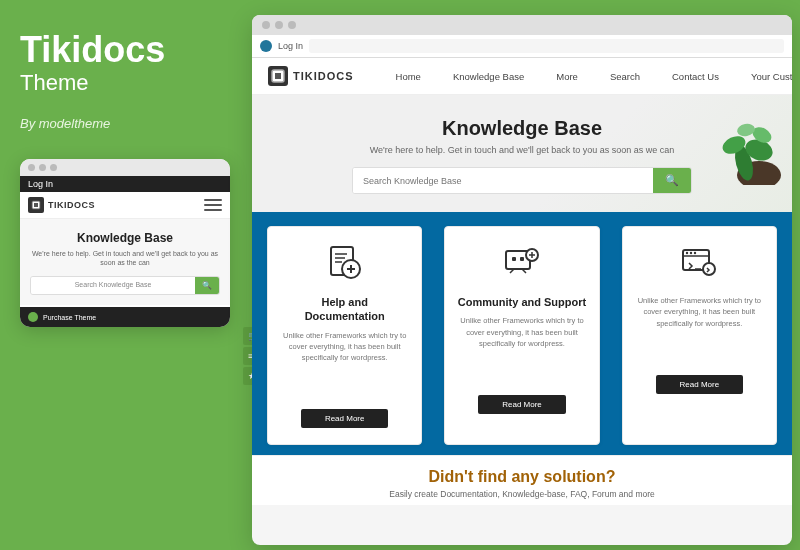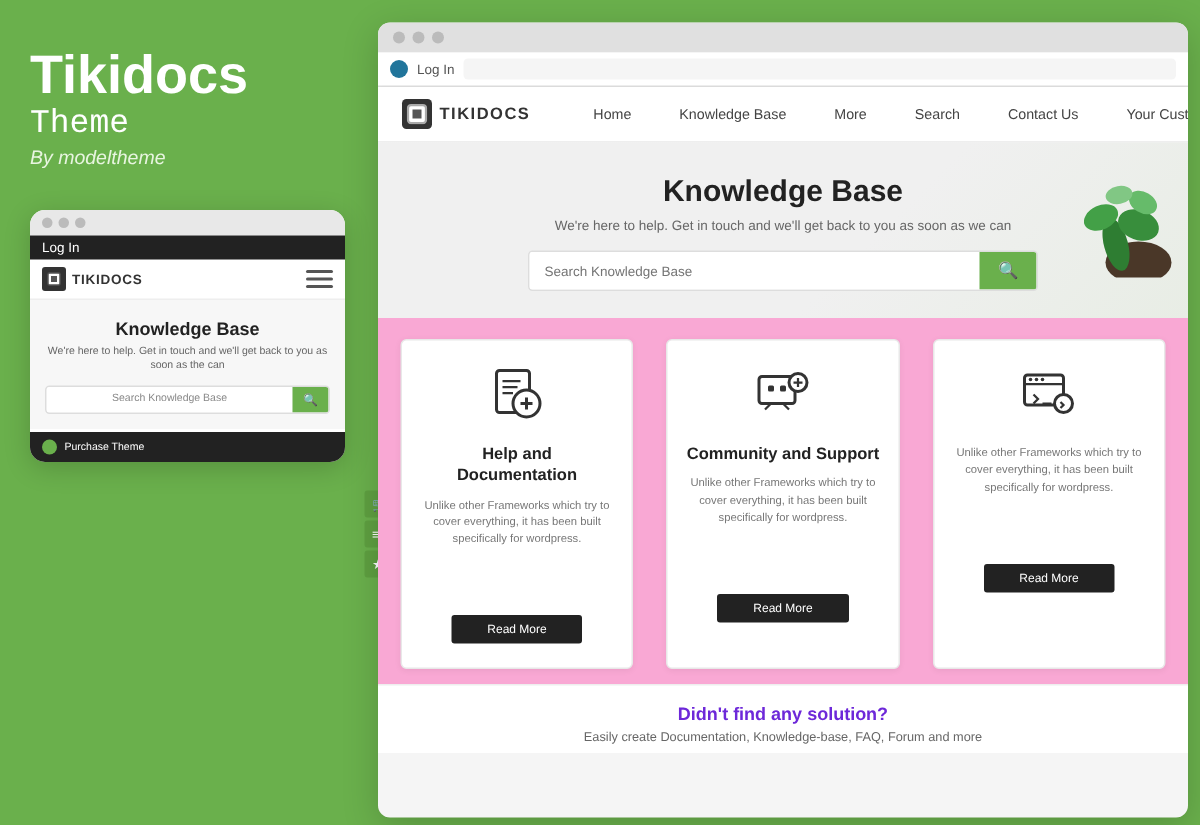--- a/index.html
+++ b/index.html
@@ -25,22 +25,21 @@
     .brand-title {
       color: #fff;
       font-size: 36px;
       font-weight: 800;
       line-height: 1.1;
     }
     .brand-subtitle {
       color: #fff;
       font-size: 22px;
       font-weight: 400;
-      margin-bottom: 2px;
-      font-family: Liberation Mono, monospace;
+      margin-bottom: 20px;
     }
     .brand-author {
       color: #e8f5e0;
       font-size: 13px;
       margin-bottom: 28px;
       font-style: italic;
     }
 
     
     .mobile-preview {
@@ -320,21 +319,21 @@
       padding: 6px 12px;
       font-size: 11px;
       cursor: pointer;
     }
 
     
     .cards-section {
       display: flex;
       gap: 12px;
       padding: 14px 10px 10px;
-      background: #f9a8d4;
+      background: #0369a1;
     }
     .card {
       flex: 1;
       background: #fff;
       border: 1px solid #e8e8e8;
       border-radius: 4px;
       margin: 0 5px;
       padding: 16px 12px;
       text-align: center;
       box-shadow: 0 1px 4px rgba(0,0,0,0.06);
@@ -368,23 +367,23 @@
     }
 
     
     .bottom-cta {
       background: #fff;
       text-align: center;
       padding: 12px 20px 6px;
       border-top: 1px solid #eee;
     }
     .bottom-cta-title {
-      font-size: 12px;
+      font-size: 16px;
       font-weight: 700;
-      color: #6d28d9;
+      color: #a16207;
       margin-bottom: 3px;
     }
     .bottom-cta-sub {
       font-size: 8.5px;
       color: #666;
     }
   </style>
 </head>
 <body>
 

